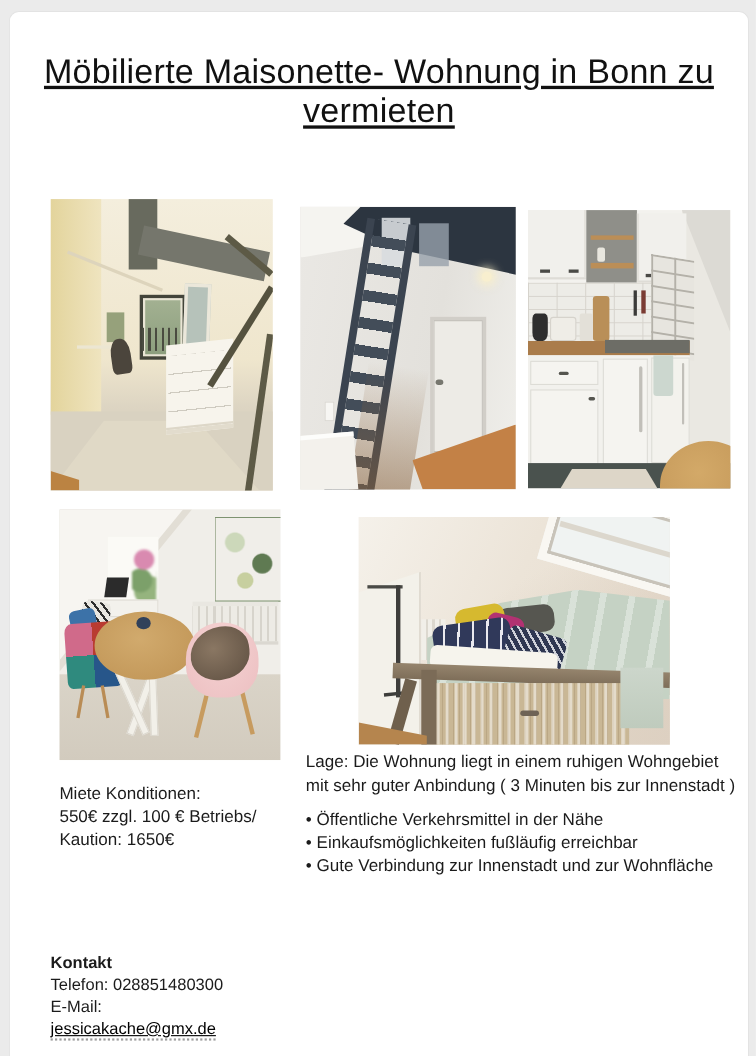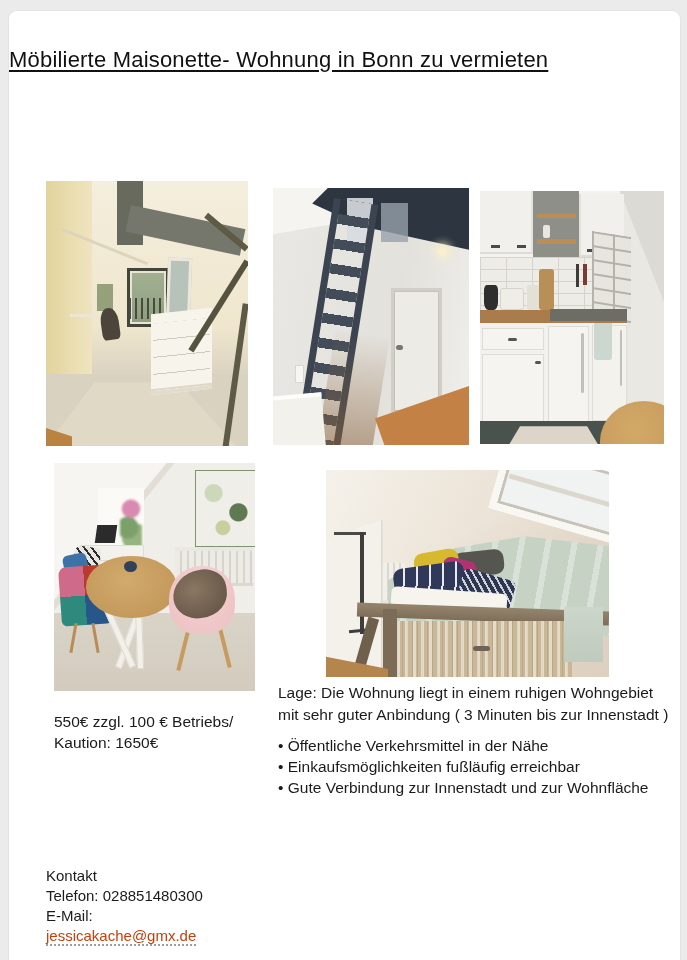--- a/index.html
+++ b/index.html
@@ -1,31 +1,31 @@
 <!DOCTYPE html>
 <html><head>
 <meta charset="utf-8">
 <style>
   html,body{margin:0;padding:0;width:687px;height:960px;overflow:hidden;
     background:#ebebeb;font-family:"Liberation Sans","DejaVu Sans",sans-serif;}
   .page{position:absolute;left:8px;top:10px;width:673px;height:950px;
     background:#ffffff;border-radius:9px 9px 0 0;border:1px solid #e3e3e3;border-bottom:none;box-sizing:border-box;}
 
-  .title{position:absolute;top:36px;left:0;width:100%;
-    font-size:22px;font-weight:400;color:#111;text-decoration:underline;
+  .title{position:absolute;top:36px;left:0;width:100%;text-align:center;
+    font-size:31px;font-weight:400;color:#111;text-decoration:underline;
     text-underline-offset:3px;letter-spacing:.2px;}
 
   .info{position:absolute;left:37px;top:96px;font-size:15px;line-height:20px;color:#1b1b1b;}
 
   .rent{position:absolute;left:45px;top:700px;font-size:15.5px;line-height:21px;color:#1b1b1b;}
   .loc{position:absolute;left:269px;top:671px;width:392px;font-size:15.5px;line-height:22px;color:#1b1b1b;}
   .loc .bullets{margin-top:9px;line-height:21px;}
   .contact{position:absolute;left:37px;top:855px;font-size:15px;line-height:20px;color:#1b1b1b;}
-  .contact .hd{font-weight:400;}
-  .email{color:#c2410c;border-bottom:2px dotted #9d9d9d;cursor:pointer;}
+  .contact .hd{font-weight:700;}
+  .email{color:#000000;border-bottom:2px dotted #9d9d9d;cursor:pointer;text-decoration:underline;}
 
   
   .ph{position:absolute;overflow:hidden;}
   .ph *{position:absolute;}
 
   
   .p1{left:37px;top:170px;width:202px;height:265px;
     background:linear-gradient(180deg,#f4eedd 0%,#efe6cd 55%,#dcd4c2 72%);}
   .p1 .lwall{left:0;top:0;width:23%;height:74%;background:linear-gradient(90deg,#e3d49c,#efe4bf);}
   .p1 .beamv{left:35%;top:0;width:13%;height:24%;background:#686a5e;}
@@ -332,20 +332,21 @@
     <div class="rail"></div>
     <div class="post"></div>
     <div class="brace"></div>
     <div class="drawers"></div>
     <div class="dhandle"></div>
     <div class="overhang"></div>
     <div class="woodfloor"></div>
   </div>
 
   <div class="rent">
+    <div>Miete Konditionen:</div>
     <div>550€ zzgl. 100 € Betriebs/</div>
     <div>Kaution: 1650€</div>
   </div>
 
   <div class="loc">
     <div>Lage: Die Wohnung liegt in einem ruhigen Wohngebiet mit sehr guter Anbindung ( 3 Minuten bis zur Innenstadt )</div>
     <div class="bullets">
       <div>• Öffentliche Verkehrsmittel in der Nähe</div>
       <div>• Einkaufsmöglichkeiten fußläufig erreichbar</div>
       <div>• Gute Verbindung zur Innenstadt und zur Wohnfläche</div>

